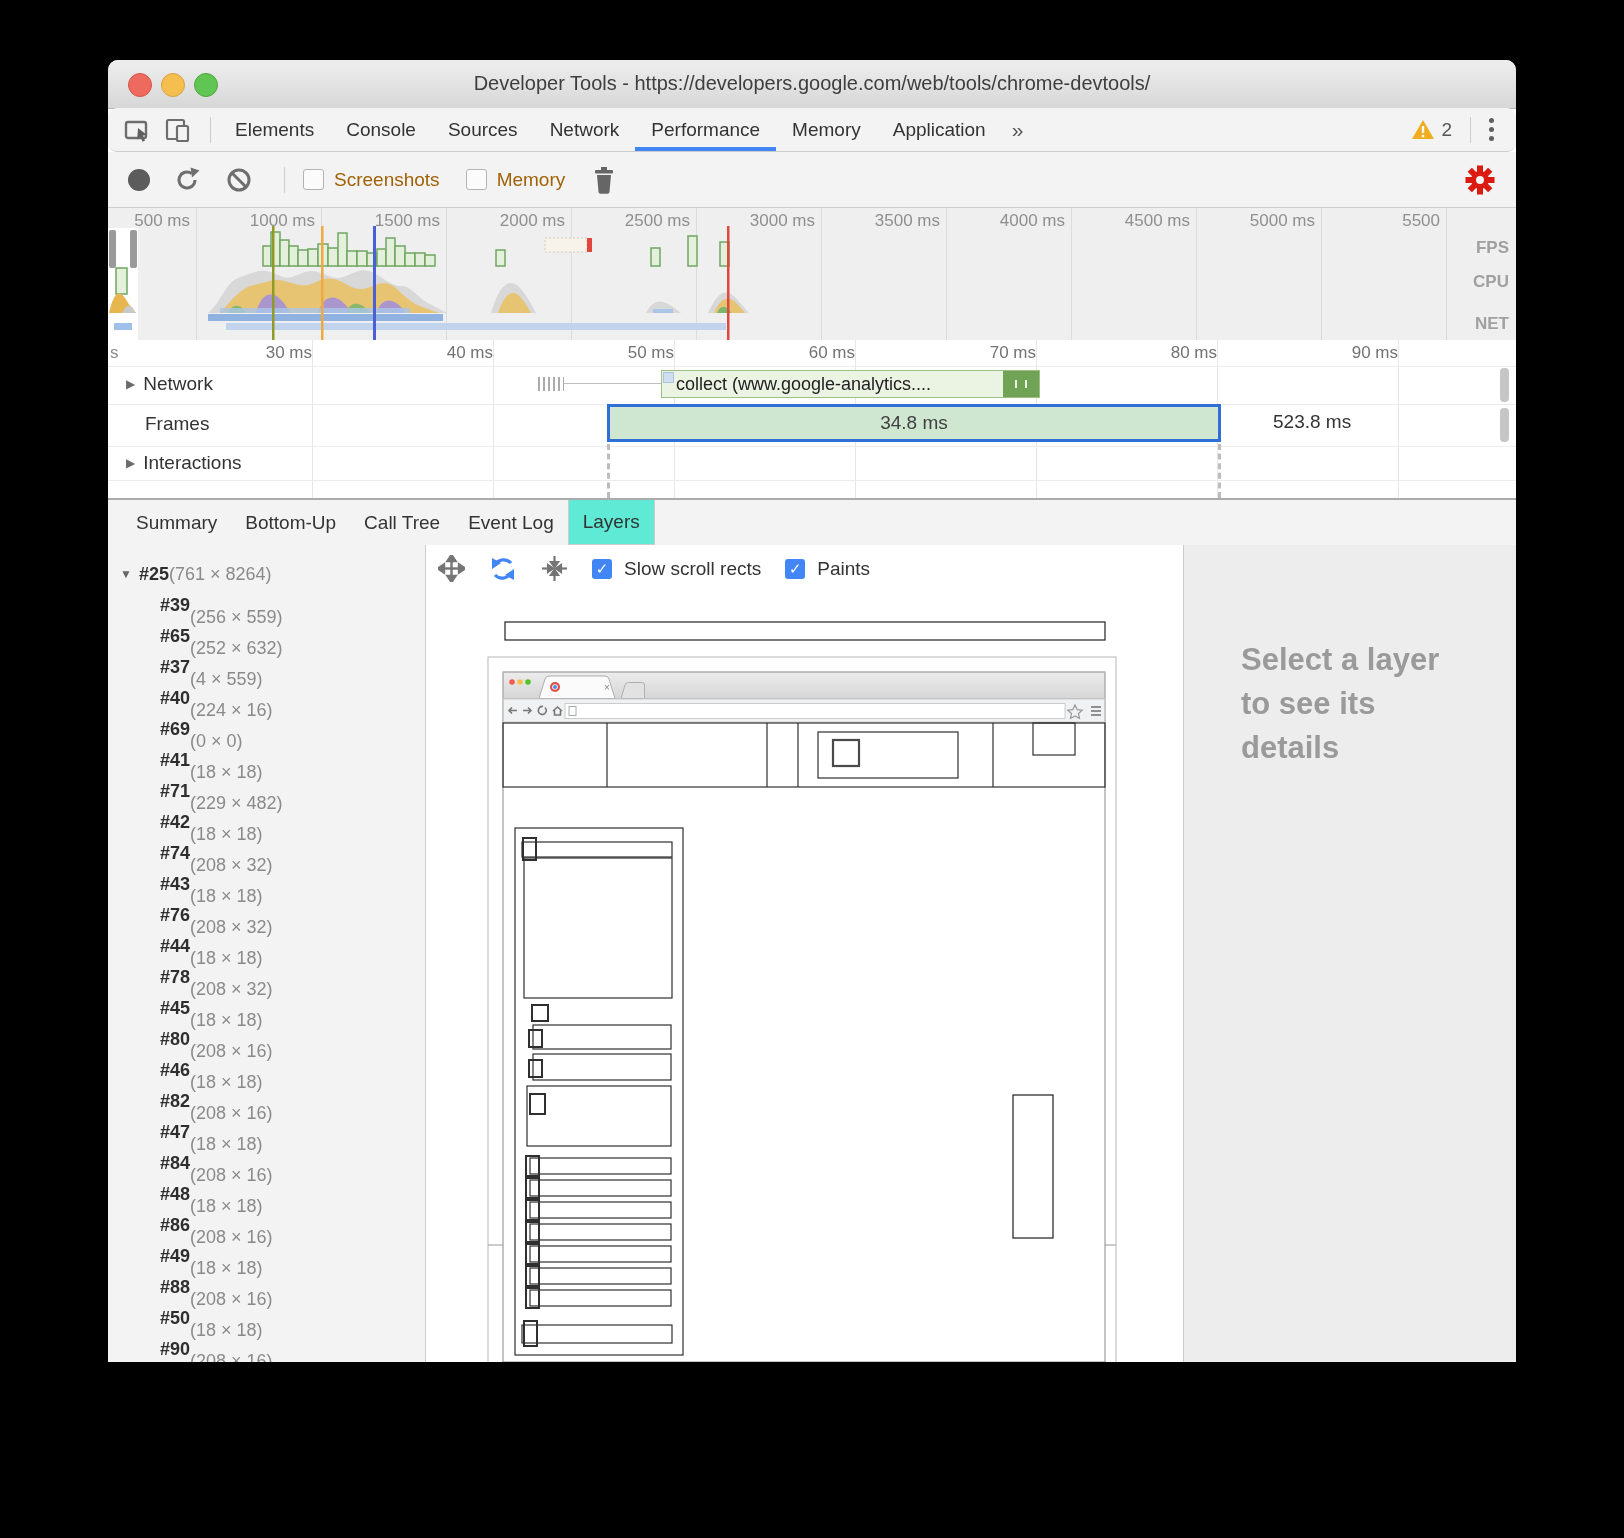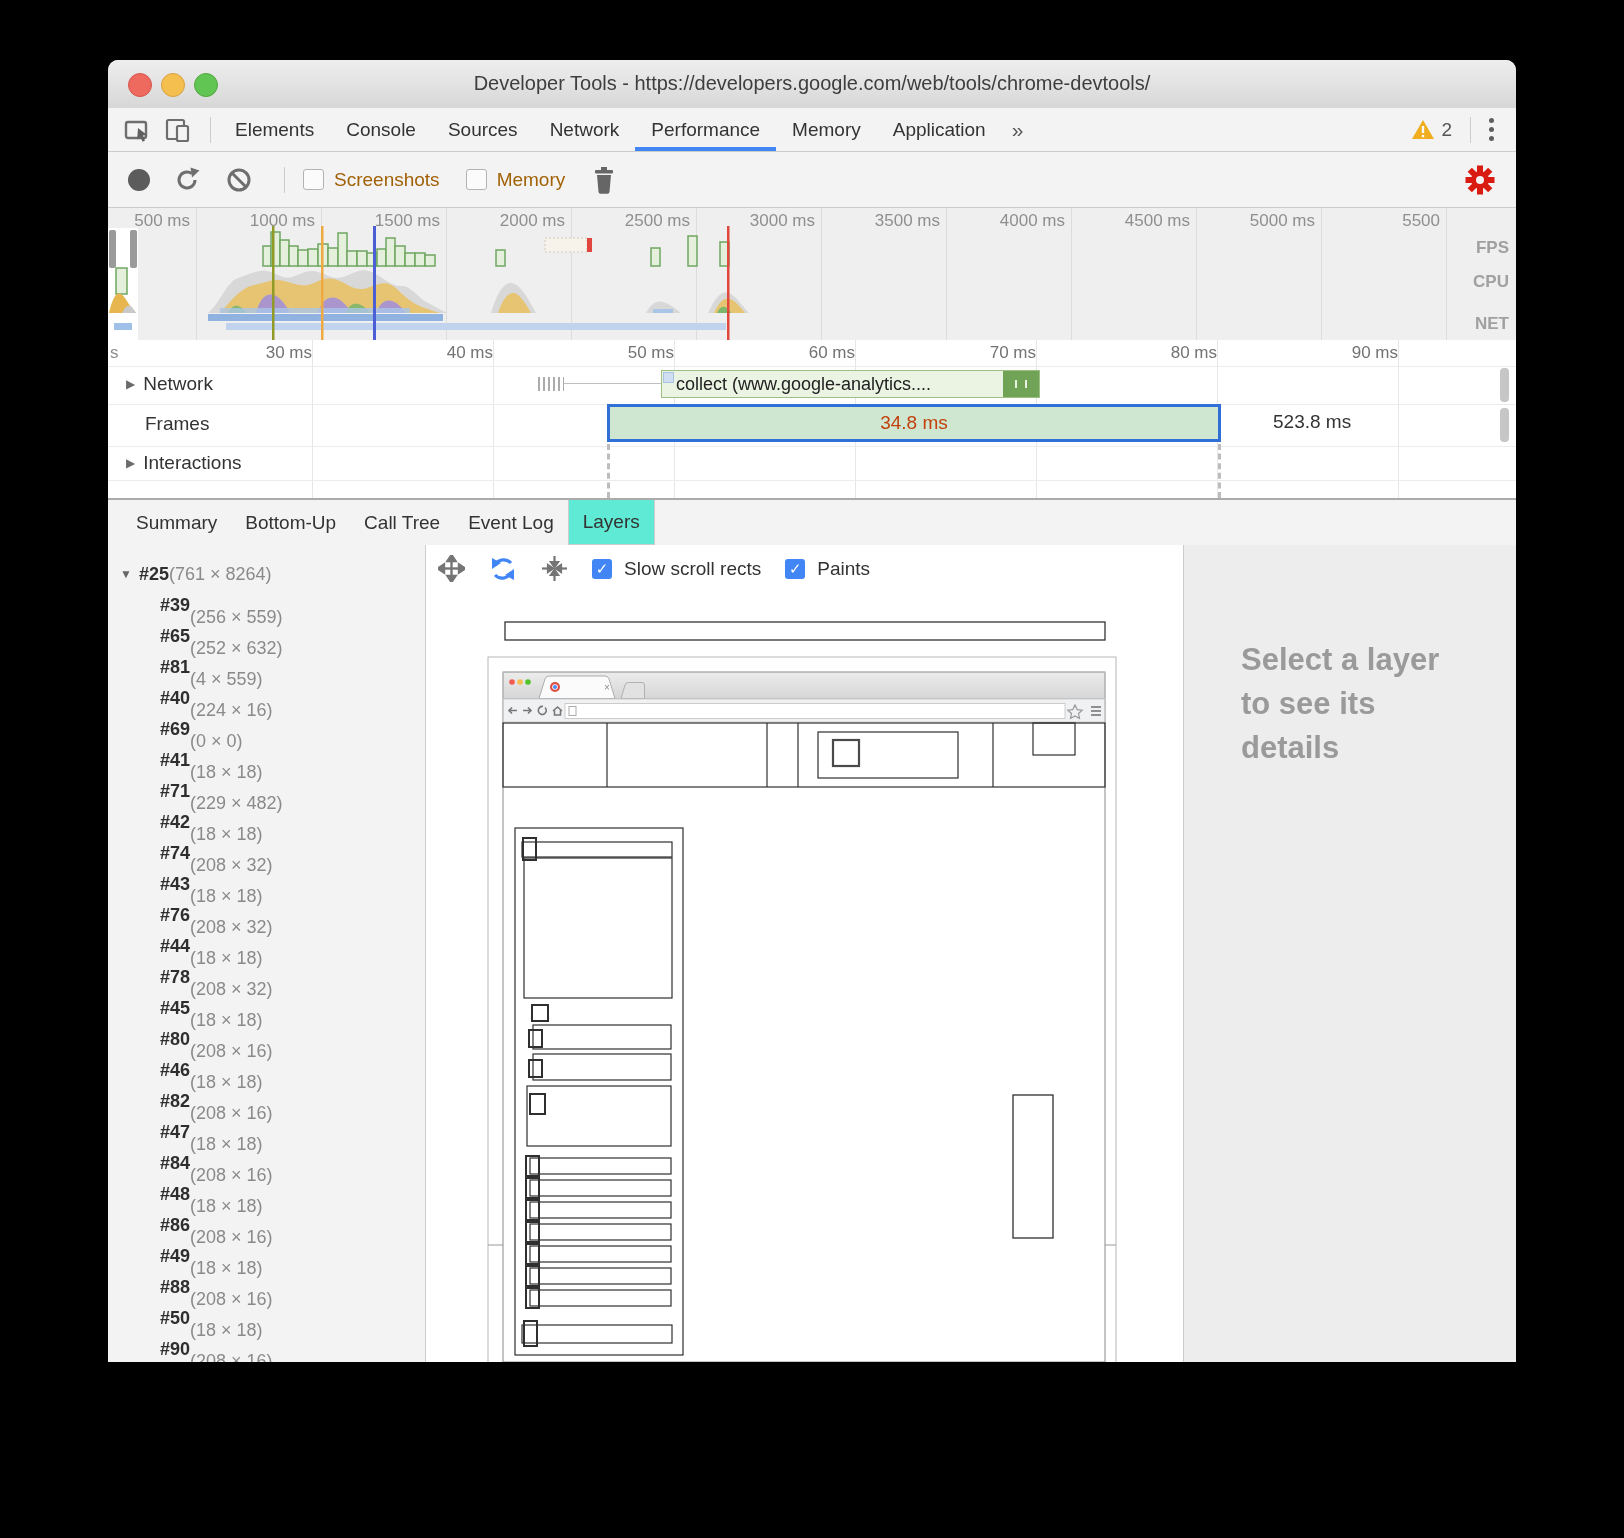--- a/index.html
+++ b/index.html
@@ -8,21 +8,21 @@
   .window{position:absolute;left:108px;top:60px;width:1408px;height:1302px;background:#fff;border-radius:10px 10px 0 0;overflow:hidden;}
   
   .titlebar{position:absolute;left:0;top:0;width:100%;height:48px;background:linear-gradient(#eeeeee,#d7d7d7);border-bottom:1px solid #b4b4b4;}
   .lights{position:absolute;left:20px;top:13px;display:flex;gap:9px;}
   .light{width:22px;height:22px;border-radius:50%;}
   .light.red{background:#ee6a5f;border:1px solid #d5554a;}
   .light.yellow{background:#f5bf4f;border:1px solid #d6a243;}
   .light.green{background:#61c554;border:1px solid #51a73e;}
   .title{position:absolute;left:0;right:0;top:12px;text-align:center;font-size:20px;color:#3e3e3e;}
   
-  .tabbar{position:absolute;left:0;top:48px;width:100%;height:44px;background:#f3f3f3;border-bottom:1px solid #ccc;display:flex;align-items:center;box-sizing:border-box;padding-left:14px;}
+  .tabbar{position:absolute;left:0;top:48px;width:100%;height:44px;background:#f3f3f3;border-bottom:1px solid #ccc;display:flex;align-items:center;box-sizing:border-box;padding-left:14px;border-radius:9px;}
   .tb-icon{width:32px;height:32px;display:flex;align-items:center;justify-content:center;margin-right:8px;}
   .vdiv{width:1px;height:26px;background:#ccc;margin:0 8px;}
   .main-tab{font-size:19px;color:#333;padding:0 16px;height:43px;line-height:43px;box-sizing:border-box;}
   .main-tab.active{border-bottom:4px solid #4285f4;}
   .tab-chevron{font-size:21px;color:#555;padding:0 10px;}
   .tabbar-right{margin-left:auto;display:flex;align-items:center;padding-right:12px;}
   .warn-wrap{display:flex;align-items:center;gap:6px;margin-right:10px;}
   .warn-count{font-size:19px;color:#555;}
   .kebab{display:flex;flex-direction:column;gap:4px;padding:4px 10px;}
   .kebab i{width:5px;height:5px;border-radius:50%;background:#5f5f5f;}
@@ -43,21 +43,21 @@
   .tracks{position:absolute;left:0;top:280px;width:100%;height:158px;background:#fff;overflow:hidden;}
   .d-line{position:absolute;top:0;width:170px;height:158px;border-right:1px solid #e6e6e6;text-align:right;}
   .d-line span{font-size:17px;color:#737373;position:relative;top:3px;}
   .row-sep{position:absolute;left:0;width:100%;height:1px;background:#ececec;}
   .track-label{position:absolute;font-size:19px;color:#333;display:flex;align-items:center;gap:8px;}
   .tri{font-size:12px;color:#6b6b6b;}
   .net-bar{position:absolute;left:553px;top:30px;width:379px;height:28px;background:#ebf3e3;border:1px solid #9dbe85;box-sizing:border-box;font-size:18px;color:#222;white-space:nowrap;overflow:hidden;line-height:26px;padding-left:14px;}
   .net-dark{position:absolute;right:0;top:0;bottom:0;width:36px;background:#70a356;}
   .net-dark i{position:absolute;top:9px;width:2px;height:8px;background:#e9f1e2;}
   .net-src{position:absolute;left:1px;top:1px;width:9px;height:9px;background:#cfdff1;border:1px solid #a9c4e0;}
-  .frames-bar{position:absolute;left:499px;top:64px;width:614px;height:38px;background:#cfe7d1;border:3px solid #2f6fd6;box-sizing:border-box;text-align:center;font-size:19px;color:#c2410c;line-height:32px;}
+  .frames-bar{position:absolute;left:499px;top:64px;width:614px;height:38px;background:#cfe7d1;border:3px solid #2f6fd6;box-sizing:border-box;text-align:center;font-size:19px;color:#404040;line-height:32px;}
   .next-frame{position:absolute;left:1165px;top:71px;font-size:19px;color:#333;}
   .dash-col{position:absolute;top:104px;height:54px;border-left:3px dashed #bdbdbd;}
   .scroll-thumb{position:absolute;left:1392px;width:9px;height:34px;background:#c6c6c6;border-radius:4px;}
   
   .bottomstrip{position:absolute;left:0;top:438px;width:100%;height:47px;background:#f3f3f3;border-top:2px solid #ababab;box-sizing:border-box;display:flex;align-items:stretch;padding-left:14px;}
   .b-tab{font-size:19px;color:#333;padding:0 14px;display:flex;align-items:center;}
   .b-tab.active{background:#5eead4;border:1px solid #ccc;border-top:none;}
   
   .layers{position:absolute;left:0;top:485px;width:100%;height:817px;}
   .layer-list{position:absolute;left:0;top:0;width:318px;height:817px;background:#f3f3f3;border-right:1px solid #ccc;box-sizing:border-box;overflow:hidden;padding-top:14px;}
@@ -352,21 +352,21 @@
           <span class="lid">#39</span>
           <span class="lsz">(256 × 559)</span>
         </div>
 
         <div class="layer-row child">
           <span class="lid">#65</span>
           <span class="lsz">(252 × 632)</span>
         </div>
 
         <div class="layer-row child">
-          <span class="lid">#81</span>
+          <span class="lid">#37</span>
           <span class="lsz">(4 × 559)</span>
         </div>
 
         <div class="layer-row child">
           <span class="lid">#40</span>
           <span class="lsz">(224 × 16)</span>
         </div>
 
         <div class="layer-row child">
           <span class="lid">#69</span>

